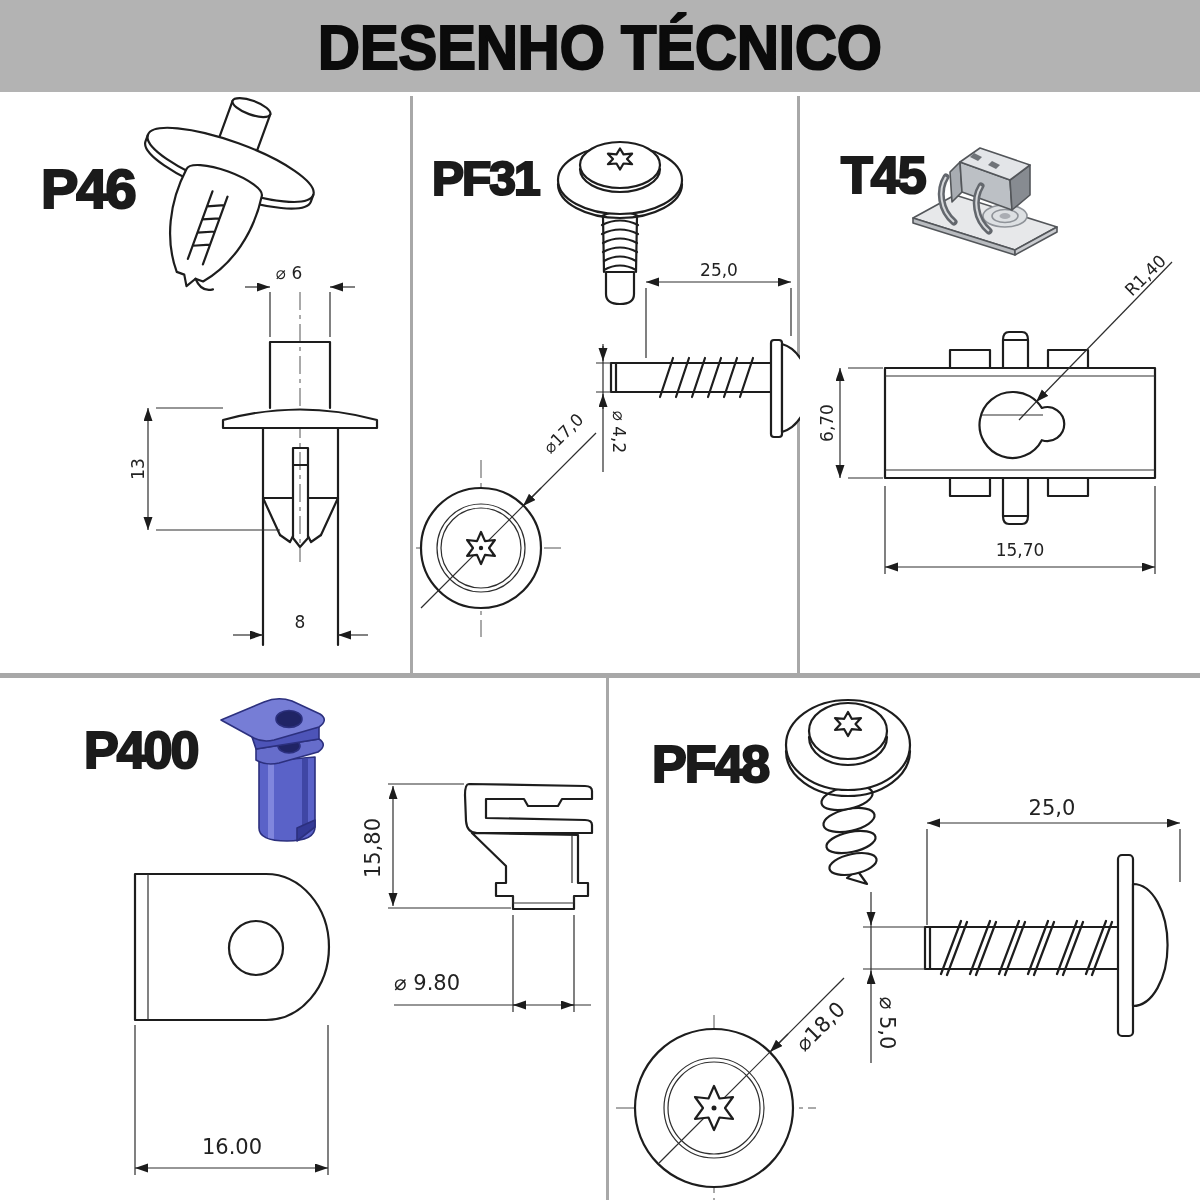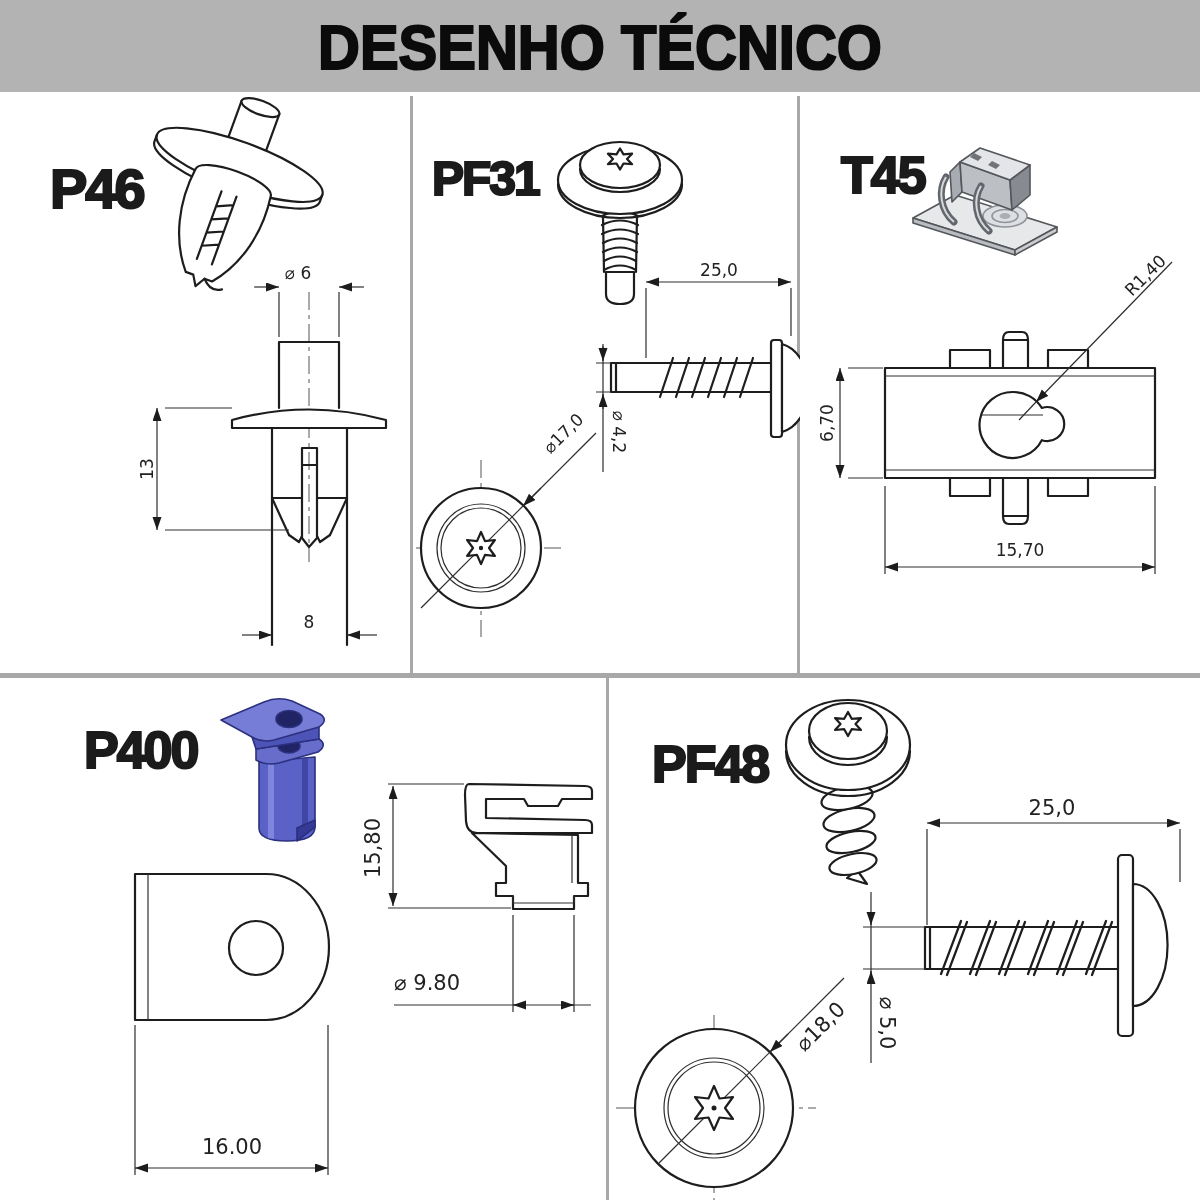--- a/index.html
+++ b/index.html
@@ -28,21 +28,21 @@
 
   <div id="hdr">
     <h1>DESENHO TÉCNICO</h1>
   </div>
 
   <div class="divider" style="left:410px;top:96px;width:3px;height:577px;"></div>
   <div class="divider" style="left:797px;top:96px;width:3px;height:577px;"></div>
   <div class="divider" style="left:0;top:673px;width:1200px;height:5px;"></div>
   <div class="divider" style="left:606px;top:678px;width:3px;height:522px;"></div>
 
-  <div class="panel" style="left:17px;top:92px;">
+  <div class="panel" style="left:8px;top:92px;">
   <svg width="410" height="581" viewBox="0 0 410 581">
     <defs>
       <marker id="arA" markerUnits="userSpaceOnUse" markerWidth="14" markerHeight="10" refX="13" refY="4.5" orient="auto-start-reverse">
         <path d="M0,0 L13,4.5 L0,9 Z" fill="#1c1c1c"></path>
       </marker>
     </defs>
     <text class="plabel" x="33" y="116" font-size="56">P46</text>
 
     <g transform="translate(212,102) rotate(20)">
       <path class="ln" d="M-20,-92 L-20,-38 M20,-92 L20,-38"></path>

